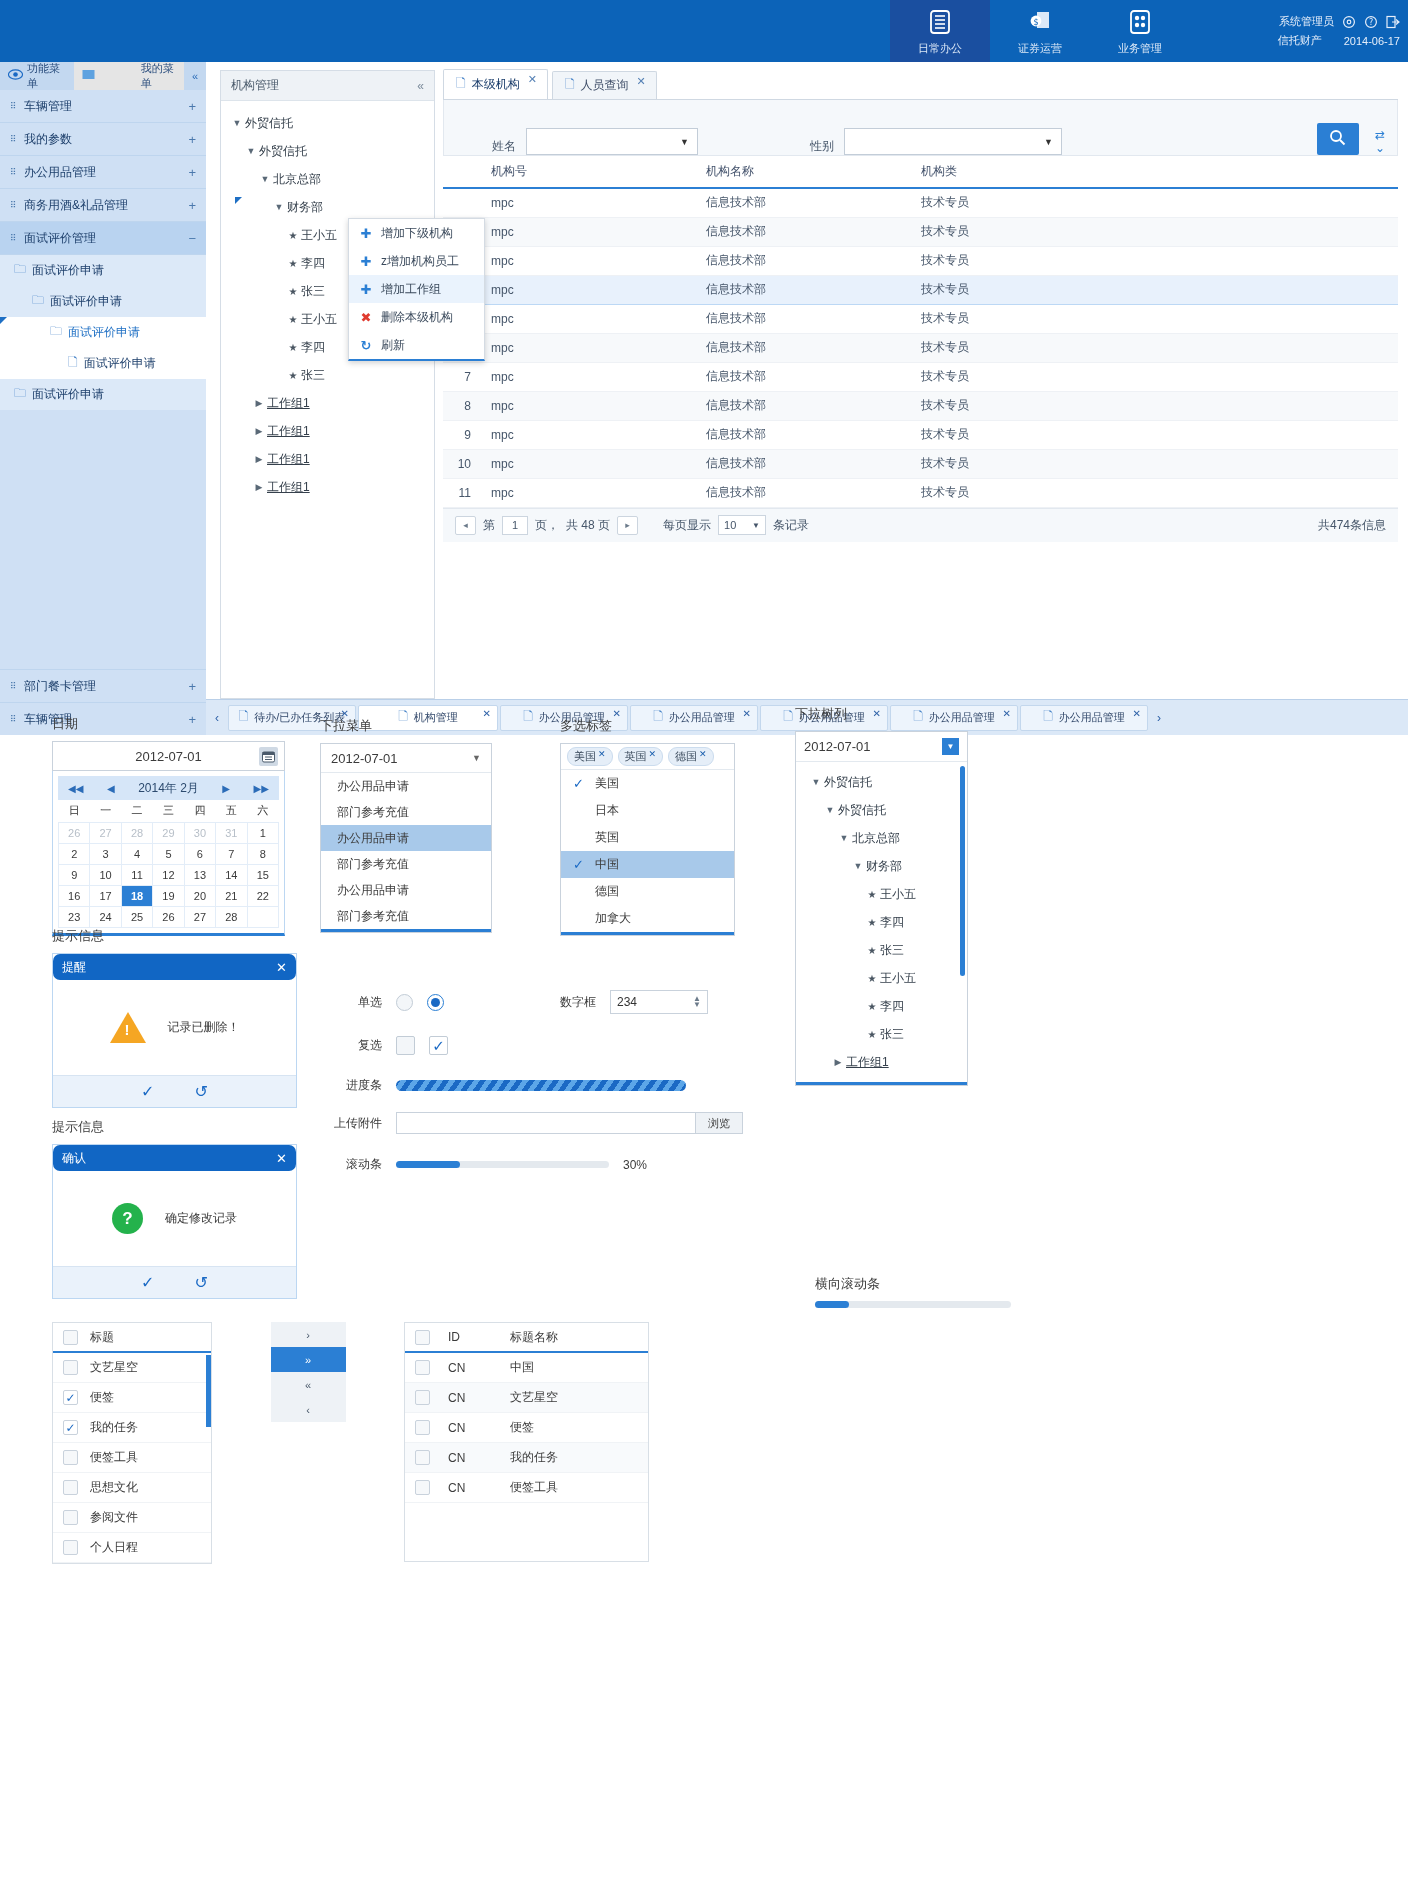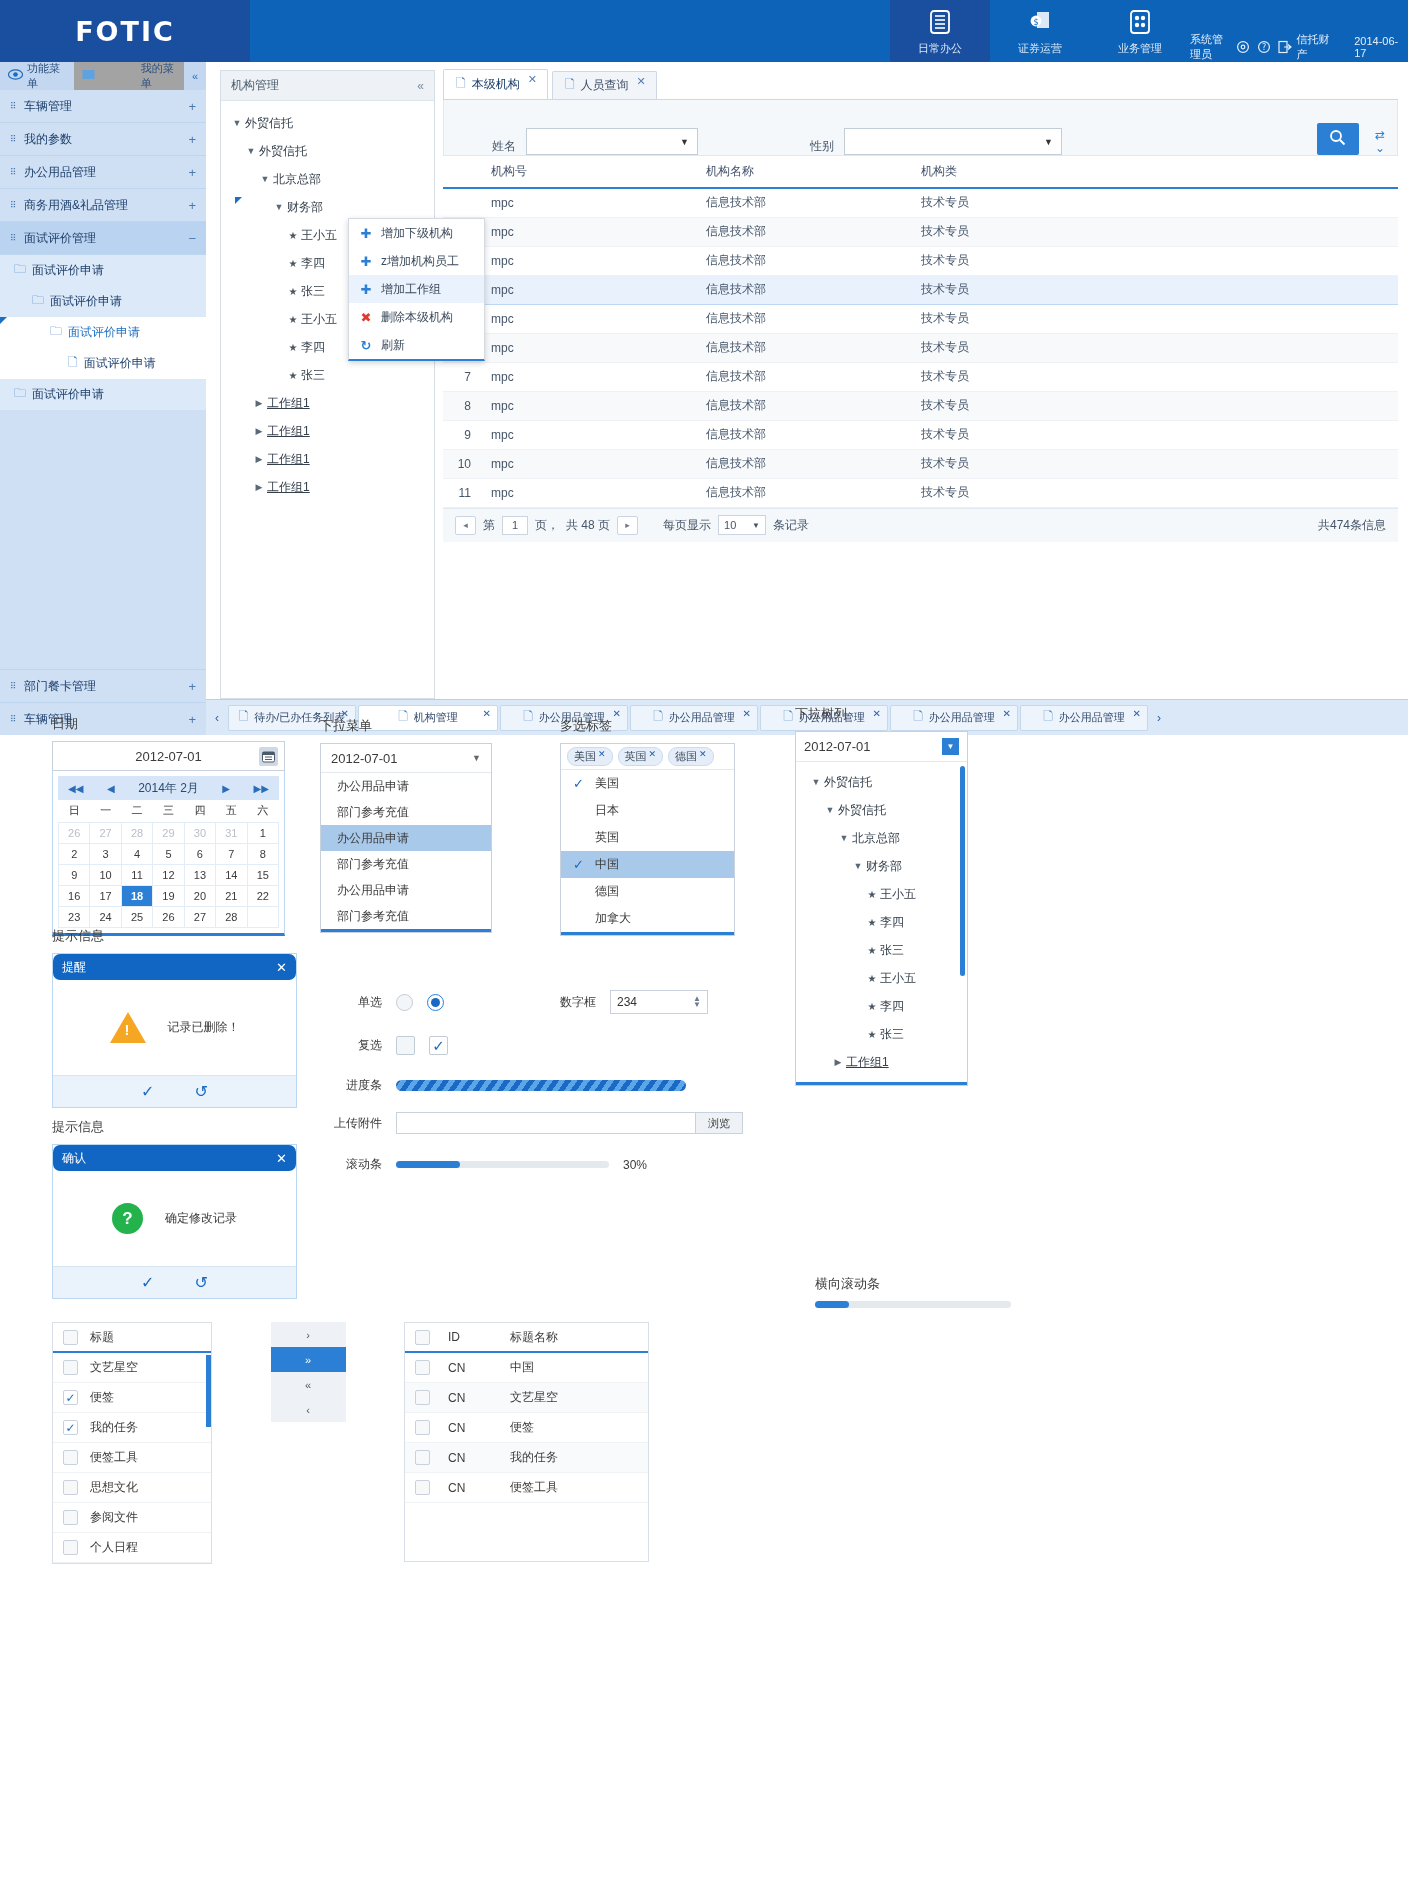--- a/index.html
+++ b/index.html
@@ -14,33 +14,33 @@
   .app { position: absolute; left: 0; top: 0; width: 1408px; height: 735px; }
 
   
   .topbar { height: 62px; background: #0c63b8; display: flex; align-items: stretch; position: relative; }
   .logo-zone { width: 250px; display: flex; align-items: center; justify-content: center; background: #1a4fa0; height: 62px; }
   .logo { color: #fff; font-weight: bold; font-size: 27px; letter-spacing: 2px; font-family: "DejaVu Sans", sans-serif; }
   .topbar-spacer { flex: 1; }
   .mod { width: 100px; display: flex; flex-direction: column; align-items: center; justify-content: center; gap: 4px; color: #dbe8f7; font-size: 11px; cursor: pointer; }
   .mod.active { background: #1a4fa0; }
   .mod .glyph { width: 30px; height: 30px; display:flex; align-items:center; justify-content:center; }
-  .userbox { width: 218px; display: flex; flex-direction: row; align-items: flex-end; justify-content: center; padding-right: 8px; color: #e6eefa; font-size: 11px; gap: 4px; }
+  .userbox { width: 218px; display: flex; flex-direction: column; align-items: flex-end; justify-content: center; padding-right: 8px; color: #e6eefa; font-size: 11px; gap: 4px; }
   .userline1 { display: flex; align-items: center; gap: 7px; }
   .userline2 { display: flex; align-items: center; gap: 22px; }
   .mini-ico { width: 15px; height: 15px; display:inline-flex; align-items:center; justify-content:center; }
 
   
   .appbody { display: flex; height: 673px; }
 
   
   .leftnav { width: 206px; background: #cfe0f4; display: flex; flex-direction: column; }
   .navtabs { height: 28px; display: flex; align-items: stretch; background: #c3d8f0; font-size: 11px; }
   .navtab { display: flex; align-items: center; gap: 4px; padding: 8px 8px; color: #2b4e7e; cursor: pointer; font-family: Liberation Mono, monospace; }
-  .navtab.sel { background: #a3a3a3; gap: 46px; }
+  .navtab.sel { background: #e5e5e5; gap: 46px; }
   .navcollapse { margin-left: auto; padding: 0 8px; display:flex; align-items:center; color:#2b6cb8; cursor:pointer; }
   .navlist { flex: 1; overflow: hidden; }
   .navgroup { height: 33px; display: flex; align-items: center; padding: 0 10px; font-size: 12px; color: #1d3f6b; border-bottom: 1px solid #bed5ee; cursor: pointer; }
   .navgroup.open { background: #b9d3f0; }
   .navgroup .dots { width: 14px; color: #4b79ad; font-size: 9px; letter-spacing: 1px; }
   .navgroup .lbl { flex: 1; }
   .navgroup .pm { color: #4b79ad; font-size: 13px; }
   .subitem { height: 31px; display: flex; align-items: center; gap: 6px; font-size: 12px; color: #1d3f6b; background: #dce9f8; cursor: pointer; position: relative; }
   .subitem.sel { background: #fff; color: #1e6fc4; }
   .subitem.sel::before { content:""; position:absolute; left:0; top:0; border-left:7px solid #1e6fc4; border-bottom:7px solid transparent; }
@@ -202,23 +202,20 @@
   .xwide { width: 245px; }
   .xwide .xhead, .xwide .xrow { gap: 18px; }
   .xid { width: 44px; }
 </style>
 </head>
 <body>
 
 <div class="app">
 
   <div class="topbar">
-    <div class="logo-zone">
-      <div class="logo">FOTIC</div>
-    </div>
     <div class="topbar-spacer"></div>
 
     <div class="mod active">
       <span class="glyph">
         <svg width="26" height="26" viewBox="0 0 26 26">
             <rect x="4" y="2" width="18" height="22" rx="3" fill="none" stroke="#fff" stroke-width="1.8"></rect>
             <line x1="8" y1="7" x2="18" y2="7" stroke="#fff" stroke-width="1.6"></line>
             <line x1="8" y1="11" x2="18" y2="11" stroke="#fff" stroke-width="1.6"></line>
             <line x1="8" y1="15" x2="18" y2="15" stroke="#fff" stroke-width="1.6"></line>
             <line x1="8" y1="19" x2="18" y2="19" stroke="#fff" stroke-width="1.6"></line>

